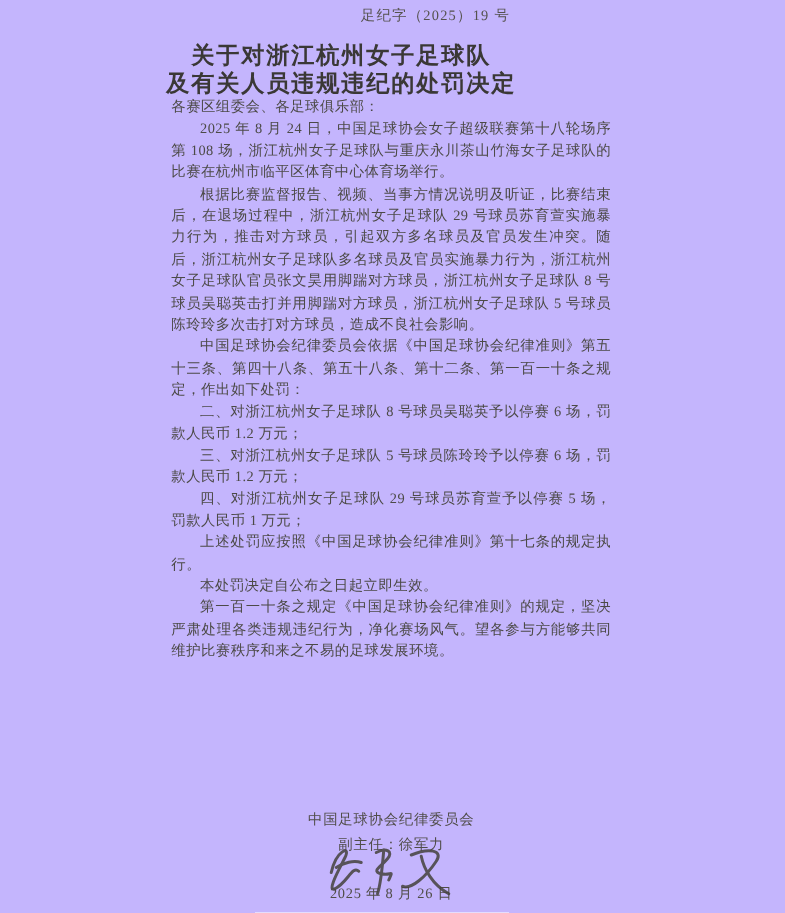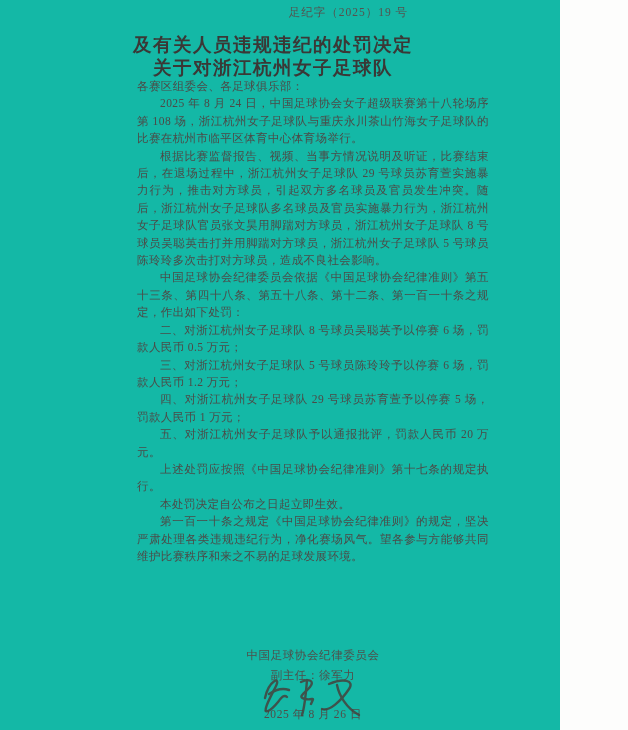--- a/index.html
+++ b/index.html
@@ -2,24 +2,24 @@
 <html><head>
 <meta charset="utf-8">
 <style>
   html, body {
     margin: 0;
     padding: 0;
     background: #fdfdfc;
   }
   .page {
     position: relative;
-    width: 560px;
+    width: 628px;
     height: 730px;
     overflow: hidden;
-    background: #14b8a6;
+    background: #c4b5fd;
     font-family: "Liberation Serif", "DejaVu Serif", serif;
     color: #4c4a47;
   }
   .doc-number {
     position: absolute;
     top: 5px;
     left: 0;
     width: 408px;
     text-align: right;
     font-size: 11.5px;
@@ -90,33 +90,32 @@
   }
 </style>
 </head>
 <body>
 
 <div class="page">
 
   <div class="doc-number">足纪字（2025）19 号</div>
 
   <h1 class="title">
+    <span class="title-line">关于对浙江杭州女子足球队</span>
     <span class="title-line">及有关人员违规违纪的处罚决定</span>
-    <span class="title-line">关于对浙江杭州女子足球队</span>
   </h1>
 
   <div class="body-text">
     <p class="salutation">各赛区组委会、各足球俱乐部：</p>
     <p>2025 年 8 月 24 日，中国足球协会女子超级联赛第十八轮场序第 108 场，浙江杭州女子足球队与重庆永川茶山竹海女子足球队的比赛在杭州市临平区体育中心体育场举行。</p>
     <p>根据比赛监督报告、视频、当事方情况说明及听证，比赛结束后，在退场过程中，浙江杭州女子足球队 29 号球员苏育萱实施暴力行为，推击对方球员，引起双方多名球员及官员发生冲突。随后，浙江杭州女子足球队多名球员及官员实施暴力行为，浙江杭州女子足球队官员张文昊用脚踹对方球员，浙江杭州女子足球队 8 号球员吴聪英击打并用脚踹对方球员，浙江杭州女子足球队 5 号球员陈玲玲多次击打对方球员，造成不良社会影响。</p>
     <p>中国足球协会纪律委员会依据《中国足球协会纪律准则》第五十三条、第四十八条、第五十八条、第十二条、第一百一十条之规定，作出如下处罚：</p>
-    <p>二、对浙江杭州女子足球队 8 号球员吴聪英予以停赛 6 场，罚款人民币 0.5 万元；</p>
+    <p>二、对浙江杭州女子足球队 8 号球员吴聪英予以停赛 6 场，罚款人民币 1.2 万元；</p>
     <p>三、对浙江杭州女子足球队 5 号球员陈玲玲予以停赛 6 场，罚款人民币 1.2 万元；</p>
     <p>四、对浙江杭州女子足球队 29 号球员苏育萱予以停赛 5 场，罚款人民币 1 万元；</p>
-    <p>五、对浙江杭州女子足球队予以通报批评，罚款人民币 20 万元。</p>
     <p>上述处罚应按照《中国足球协会纪律准则》第十七条的规定执行。</p>
     <p>本处罚决定自公布之日起立即生效。</p>
     <p>第一百一十条之规定《中国足球协会纪律准则》的规定，坚决严肃处理各类违规违纪行为，净化赛场风气。望各参与方能够共同维护比赛秩序和来之不易的足球发展环境。</p>
   </div>
 
   <div class="footer">
     <div class="footer-org">中国足球协会纪律委员会</div>
     <div class="footer-signer">副主任：徐军力</div>
     <svg class="signature" viewBox="0 0 118 50" xmlns="http://www.w3.org/2000/svg">
       <path d="M12 28 C16 10, 28 6, 23 16 C18 26, 8 44, 15 41 C25 36, 29 22, 34 27"></path>

